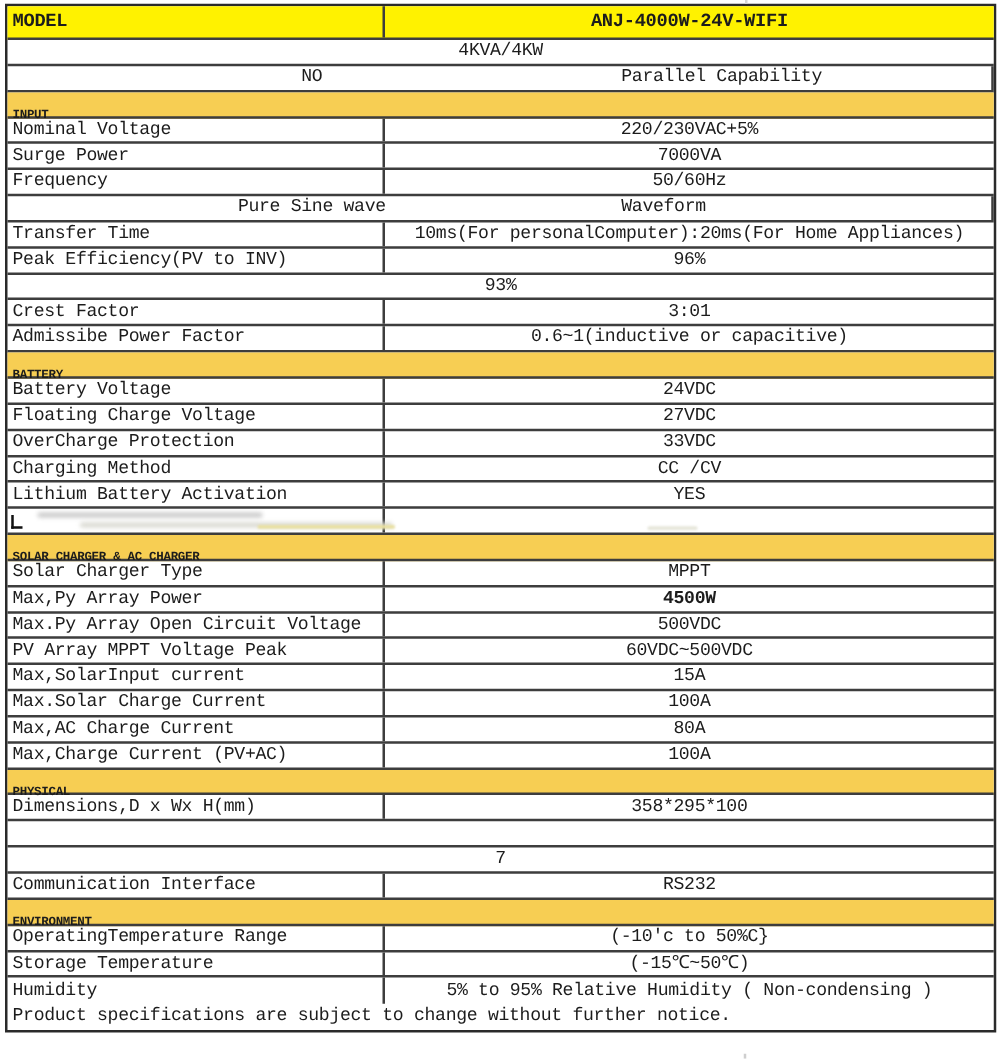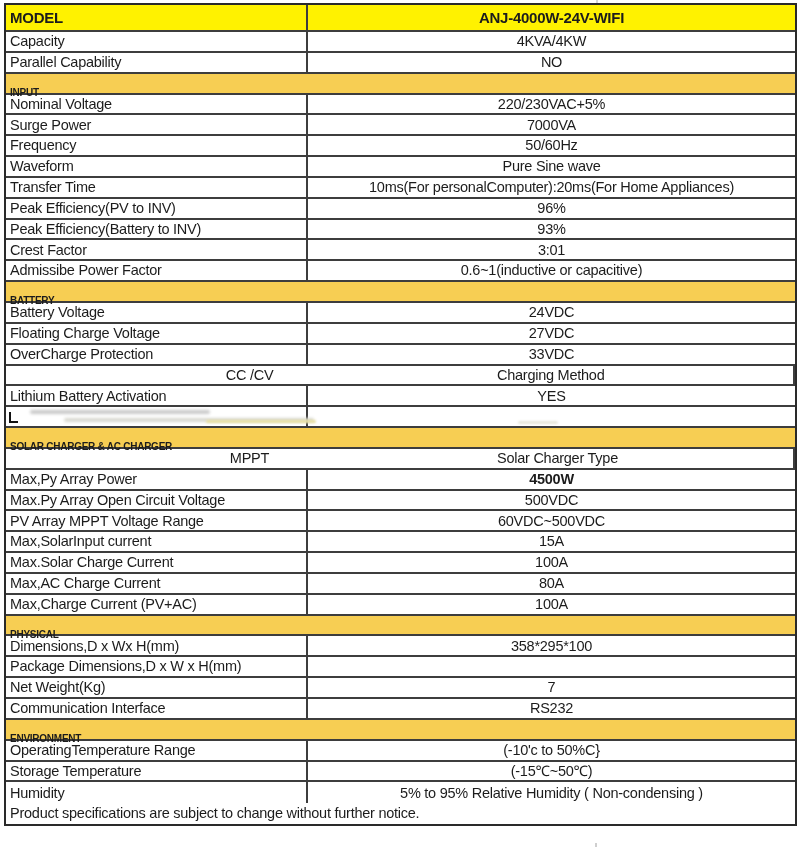--- a/index.html
+++ b/index.html
@@ -12,20 +12,21 @@
   html,body{margin:0;padding:0;}
   body{
     width:800px;height:847px;position:relative;background:#ffffff;
     font-family:"Liberation Sans", sans-serif;color:var(--text);
     overflow:hidden;
   }
   .spec-table{
     position:absolute;left:4px;top:3px;width:789px;
     border:2px solid var(--outer);
     background:#fff;
+    font-family:Liberation Mono, monospace;
   }
   .row{
     display:flex;box-sizing:border-box;height:20.85px;
     border-bottom:2px solid var(--border);
     font-size:14.5px;letter-spacing:-0.25px;line-height:1;
   }
   .row:last-child{border-bottom:none;justify-content:center;}
   .row.model{height:27px;background:var(--model-bg);font-weight:bold;font-size:15px;}
   .cell{box-sizing:border-box;display:flex;align-items:center;}
   .cell.label{width:302px;border-right:2px solid var(--border);padding-left:4px;}
@@ -57,56 +58,54 @@
 <body>
 
 <div class="spec-table">
   <div class="row model">
     <div class="cell label">MODEL</div>
     <div class="cell value">ANJ-4000W-24V-WIFI</div>
   </div>
 
   <div>
       <div class="row">
-    <div class="cell label">Capacity</div>
     <div class="cell value">4KVA/4KW</div>
   </div>
       <div class="row">
+    <div class="cell value">NO</div>
     <div class="cell label">Parallel Capability</div>
-    <div class="cell value">NO</div>
   </div>
       <div class="row section">
     <div class="section-label">INPUT</div>
   </div>
       <div class="row">
     <div class="cell label">Nominal Voltage</div>
     <div class="cell value">220/230VAC+5%</div>
   </div>
       <div class="row">
     <div class="cell label">Surge Power</div>
     <div class="cell value">7000VA</div>
   </div>
       <div class="row">
     <div class="cell label">Frequency</div>
     <div class="cell value">50/60Hz</div>
   </div>
       <div class="row">
+    <div class="cell value">Pure Sine wave</div>
     <div class="cell label">Waveform</div>
-    <div class="cell value">Pure Sine wave</div>
   </div>
       <div class="row">
     <div class="cell label">Transfer Time</div>
     <div class="cell value">10ms(For personalComputer):20ms(For Home Appliances)</div>
   </div>
       <div class="row">
     <div class="cell label">Peak Efficiency(PV to INV)</div>
     <div class="cell value">96%</div>
   </div>
       <div class="row">
-    <div class="cell label">Peak Efficiency(Battery to INV)</div>
     <div class="cell value">93%</div>
   </div>
       <div class="row">
     <div class="cell label">Crest Factor</div>
     <div class="cell value">3:01</div>
   </div>
       <div class="row">
     <div class="cell label">Admissibe Power Factor</div>
     <div class="cell value">0.6~1(inductive or capacitive)</div>
   </div>
@@ -119,55 +118,55 @@
   </div>
       <div class="row">
     <div class="cell label">Floating Charge Voltage</div>
     <div class="cell value">27VDC</div>
   </div>
       <div class="row">
     <div class="cell label">OverCharge Protection</div>
     <div class="cell value">33VDC</div>
   </div>
       <div class="row">
+    <div class="cell label">Charging Method</div>
     <div class="cell value">CC /CV</div>
-    <div class="cell label">Charging Method</div>
   </div>
       <div class="row">
     <div class="cell label">Lithium Battery Activation</div>
     <div class="cell value">YES</div>
   </div>
       <div class="row partial">
     <div class="cell label">
       <span class="l-mark"></span>
       <span class="smudge s1"></span>
       <span class="smudge s2"></span>
       <span class="smudge s3"></span>
     </div>
     <div class="cell value" style="position:relative;">
       <span class="smudge r1"></span>
     </div>
   </div>
       <div class="row section">
     <div class="section-label">SOLAR CHARGER &amp; AC CHARGER</div>
   </div>
       <div class="row">
+    <div class="cell label">Solar Charger Type</div>
     <div class="cell value">MPPT</div>
-    <div class="cell label">Solar Charger Type</div>
   </div>
       <div class="row">
     <div class="cell label">Max,Py Array Power</div>
     <div class="cell value bold">4500W</div>
   </div>
       <div class="row">
     <div class="cell label">Max.Py Array Open Circuit Voltage</div>
     <div class="cell value">500VDC</div>
   </div>
       <div class="row">
-    <div class="cell label">PV Array MPPT Voltage Range</div>
+    <div class="cell label">PV Array MPPT Voltage Peak</div>
     <div class="cell value">60VDC~500VDC</div>
   </div>
       <div class="row">
     <div class="cell label">Max,SolarInput current</div>
     <div class="cell value">15A</div>
   </div>
       <div class="row">
     <div class="cell label">Max.Solar Charge Current</div>
     <div class="cell value">100A</div>
   </div>
@@ -180,24 +179,22 @@
     <div class="cell value">100A</div>
   </div>
       <div class="row section">
     <div class="section-label">PHYSICAL</div>
   </div>
       <div class="row">
     <div class="cell label">Dimensions,D x Wx H(mm)</div>
     <div class="cell value">358*295*100</div>
   </div>
       <div class="row">
-    <div class="cell label">Package Dimensions,D x W x H(mm)</div>
-  </div>
-      <div class="row">
-    <div class="cell label">Net Weight(Kg)</div>
+  </div>
+      <div class="row">
     <div class="cell value">7</div>
   </div>
       <div class="row">
     <div class="cell label">Communication Interface</div>
     <div class="cell value">RS232</div>
   </div>
       <div class="row section">
     <div class="section-label">ENVIRONMENT</div>
   </div>
       <div class="row">

